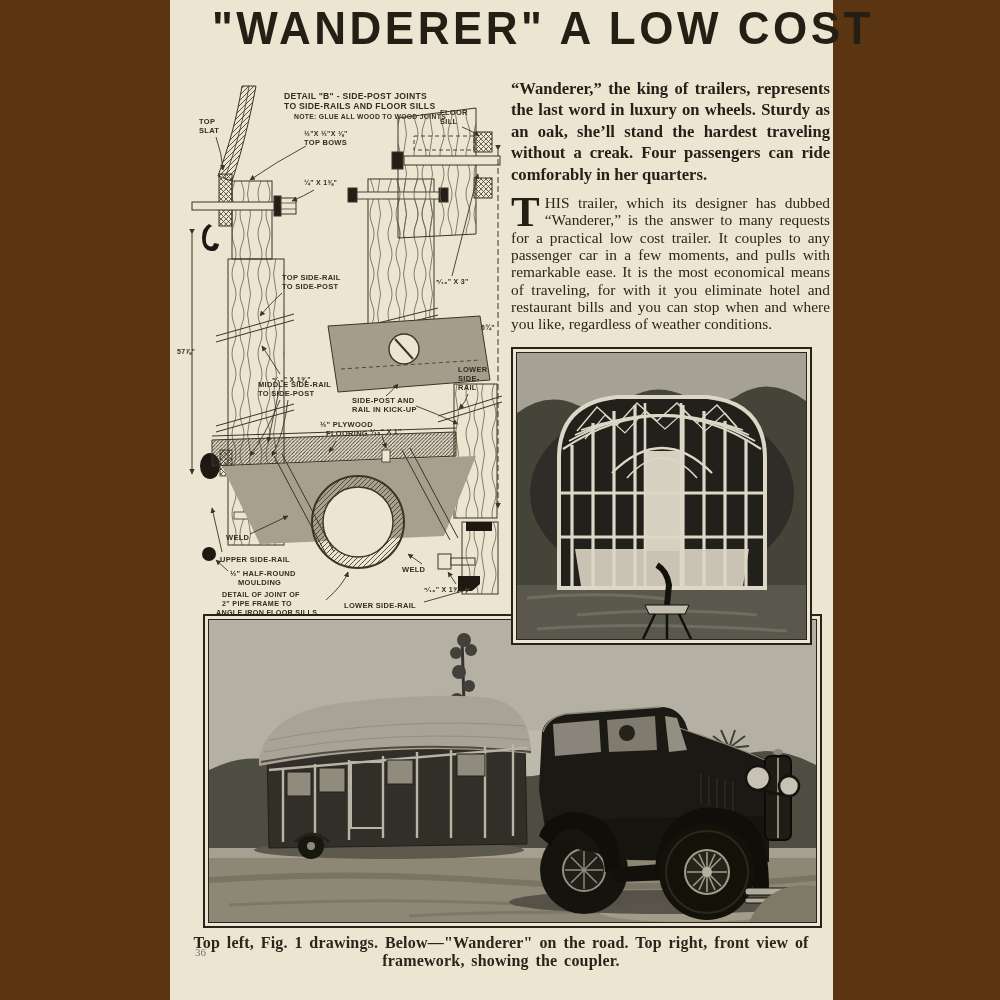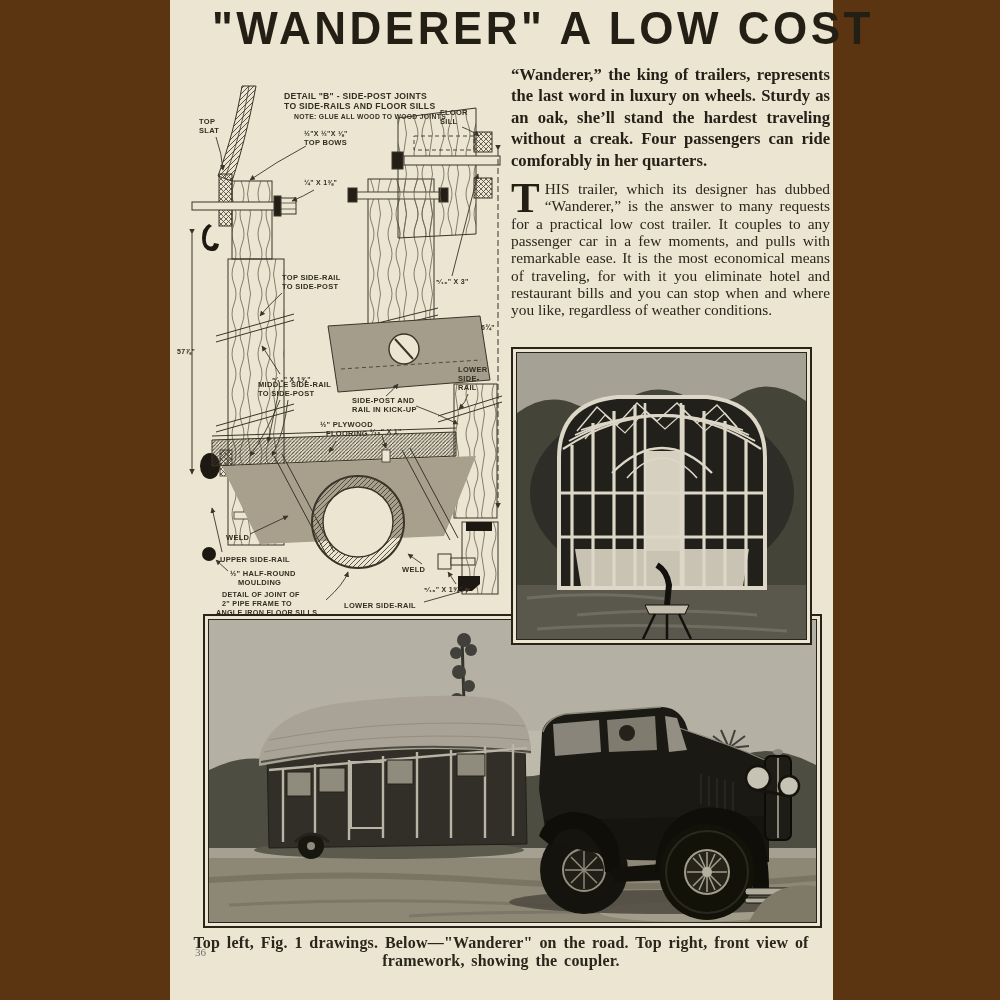--- a/index.html
+++ b/index.html
@@ -3,21 +3,21 @@
 <meta charset="utf-8">
 <style>
   html,body{margin:0;padding:0;width:1000px;height:1000px;overflow:hidden;background:#5b3512;}
   .page{position:absolute;left:170px;top:0;width:663px;height:1000px;background:#ece5d2;
         font-family:"Liberation Serif", serif;color:#2b261c;}
   .title{position:absolute;left:42px;top:2px;margin:0;white-space:nowrap;
          font-family:"Liberation Sans", sans-serif;font-weight:bold;font-size:44px;
          letter-spacing:3.5px;color:#241f15;transform:scaleY(1.04);transform-origin:top left;}
   .diagram{position:absolute;left:6px;top:84px;width:332px;height:532px;}
   .col-right{position:absolute;left:341px;top:64px;width:319px;}
-  .lede{font-weight:bold;font-size:16.6px;line-height:21.4px;text-align:justify;margin:0 0 9px 0;color:#262018;}
+  .lede{font-weight:bold;font-size:16.6px;line-height:21.4px;text-align:justify;margin:14px 0 9px 0;color:#262018;}
   .body-text{font-size:15.4px;line-height:17.3px;text-align:justify;margin:0;color:#2b261c;}
   .dropcap{float:left;font-size:43px;line-height:32px;font-weight:bold;margin:2px 5px 0 0;color:#241f15;}
   .photo{position:absolute;background:#ece5d2;border:2px solid #29241b;padding:3px;box-sizing:border-box;}
   .photo-inner{border:1px solid #29241b;width:100%;height:100%;overflow:hidden;box-sizing:border-box;}
   .photo svg{display:block;}
   .framework{left:341px;top:347px;width:301px;height:298px;z-index:3;}
   .road{left:33px;top:614px;width:619px;height:314px;z-index:2;}
   .caption{position:absolute;left:18px;top:934px;width:626px;text-align:center;
            font-size:16px;font-weight:bold;letter-spacing:.2px;word-spacing:2.5px;color:#2b261c;}
   .page-number{position:absolute;left:25px;top:946px;font-size:11px;color:#737373;}

